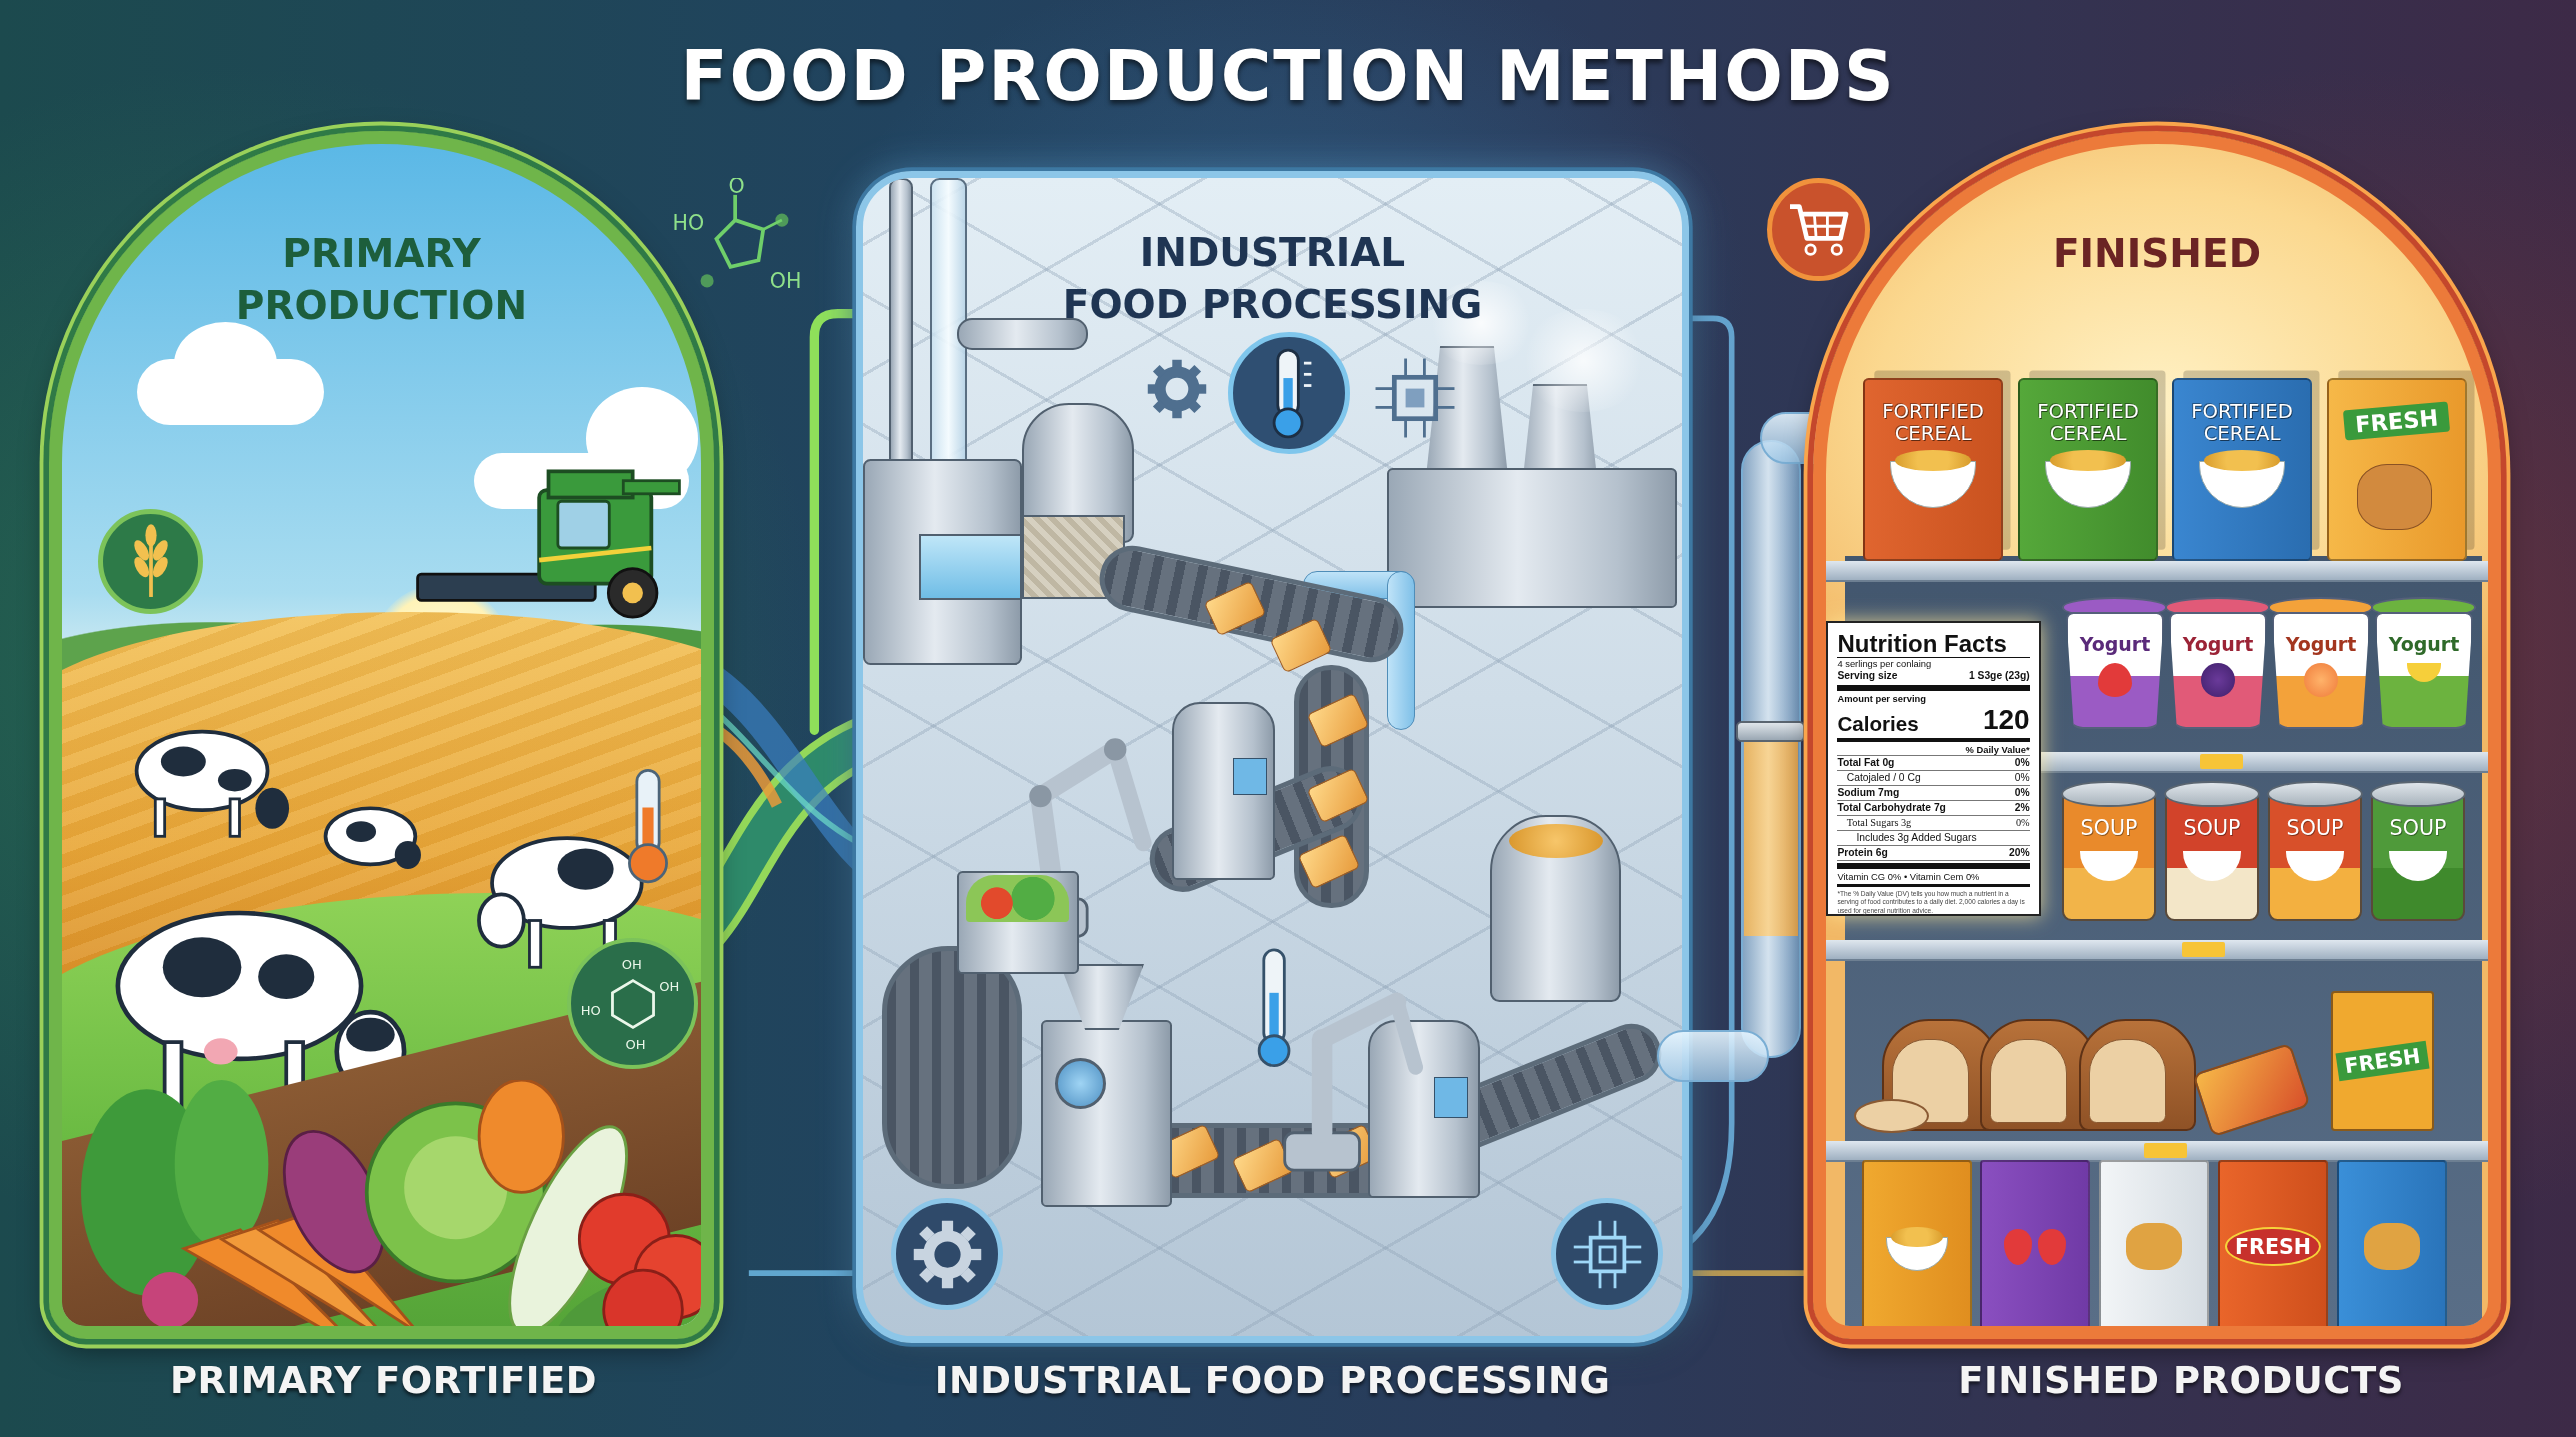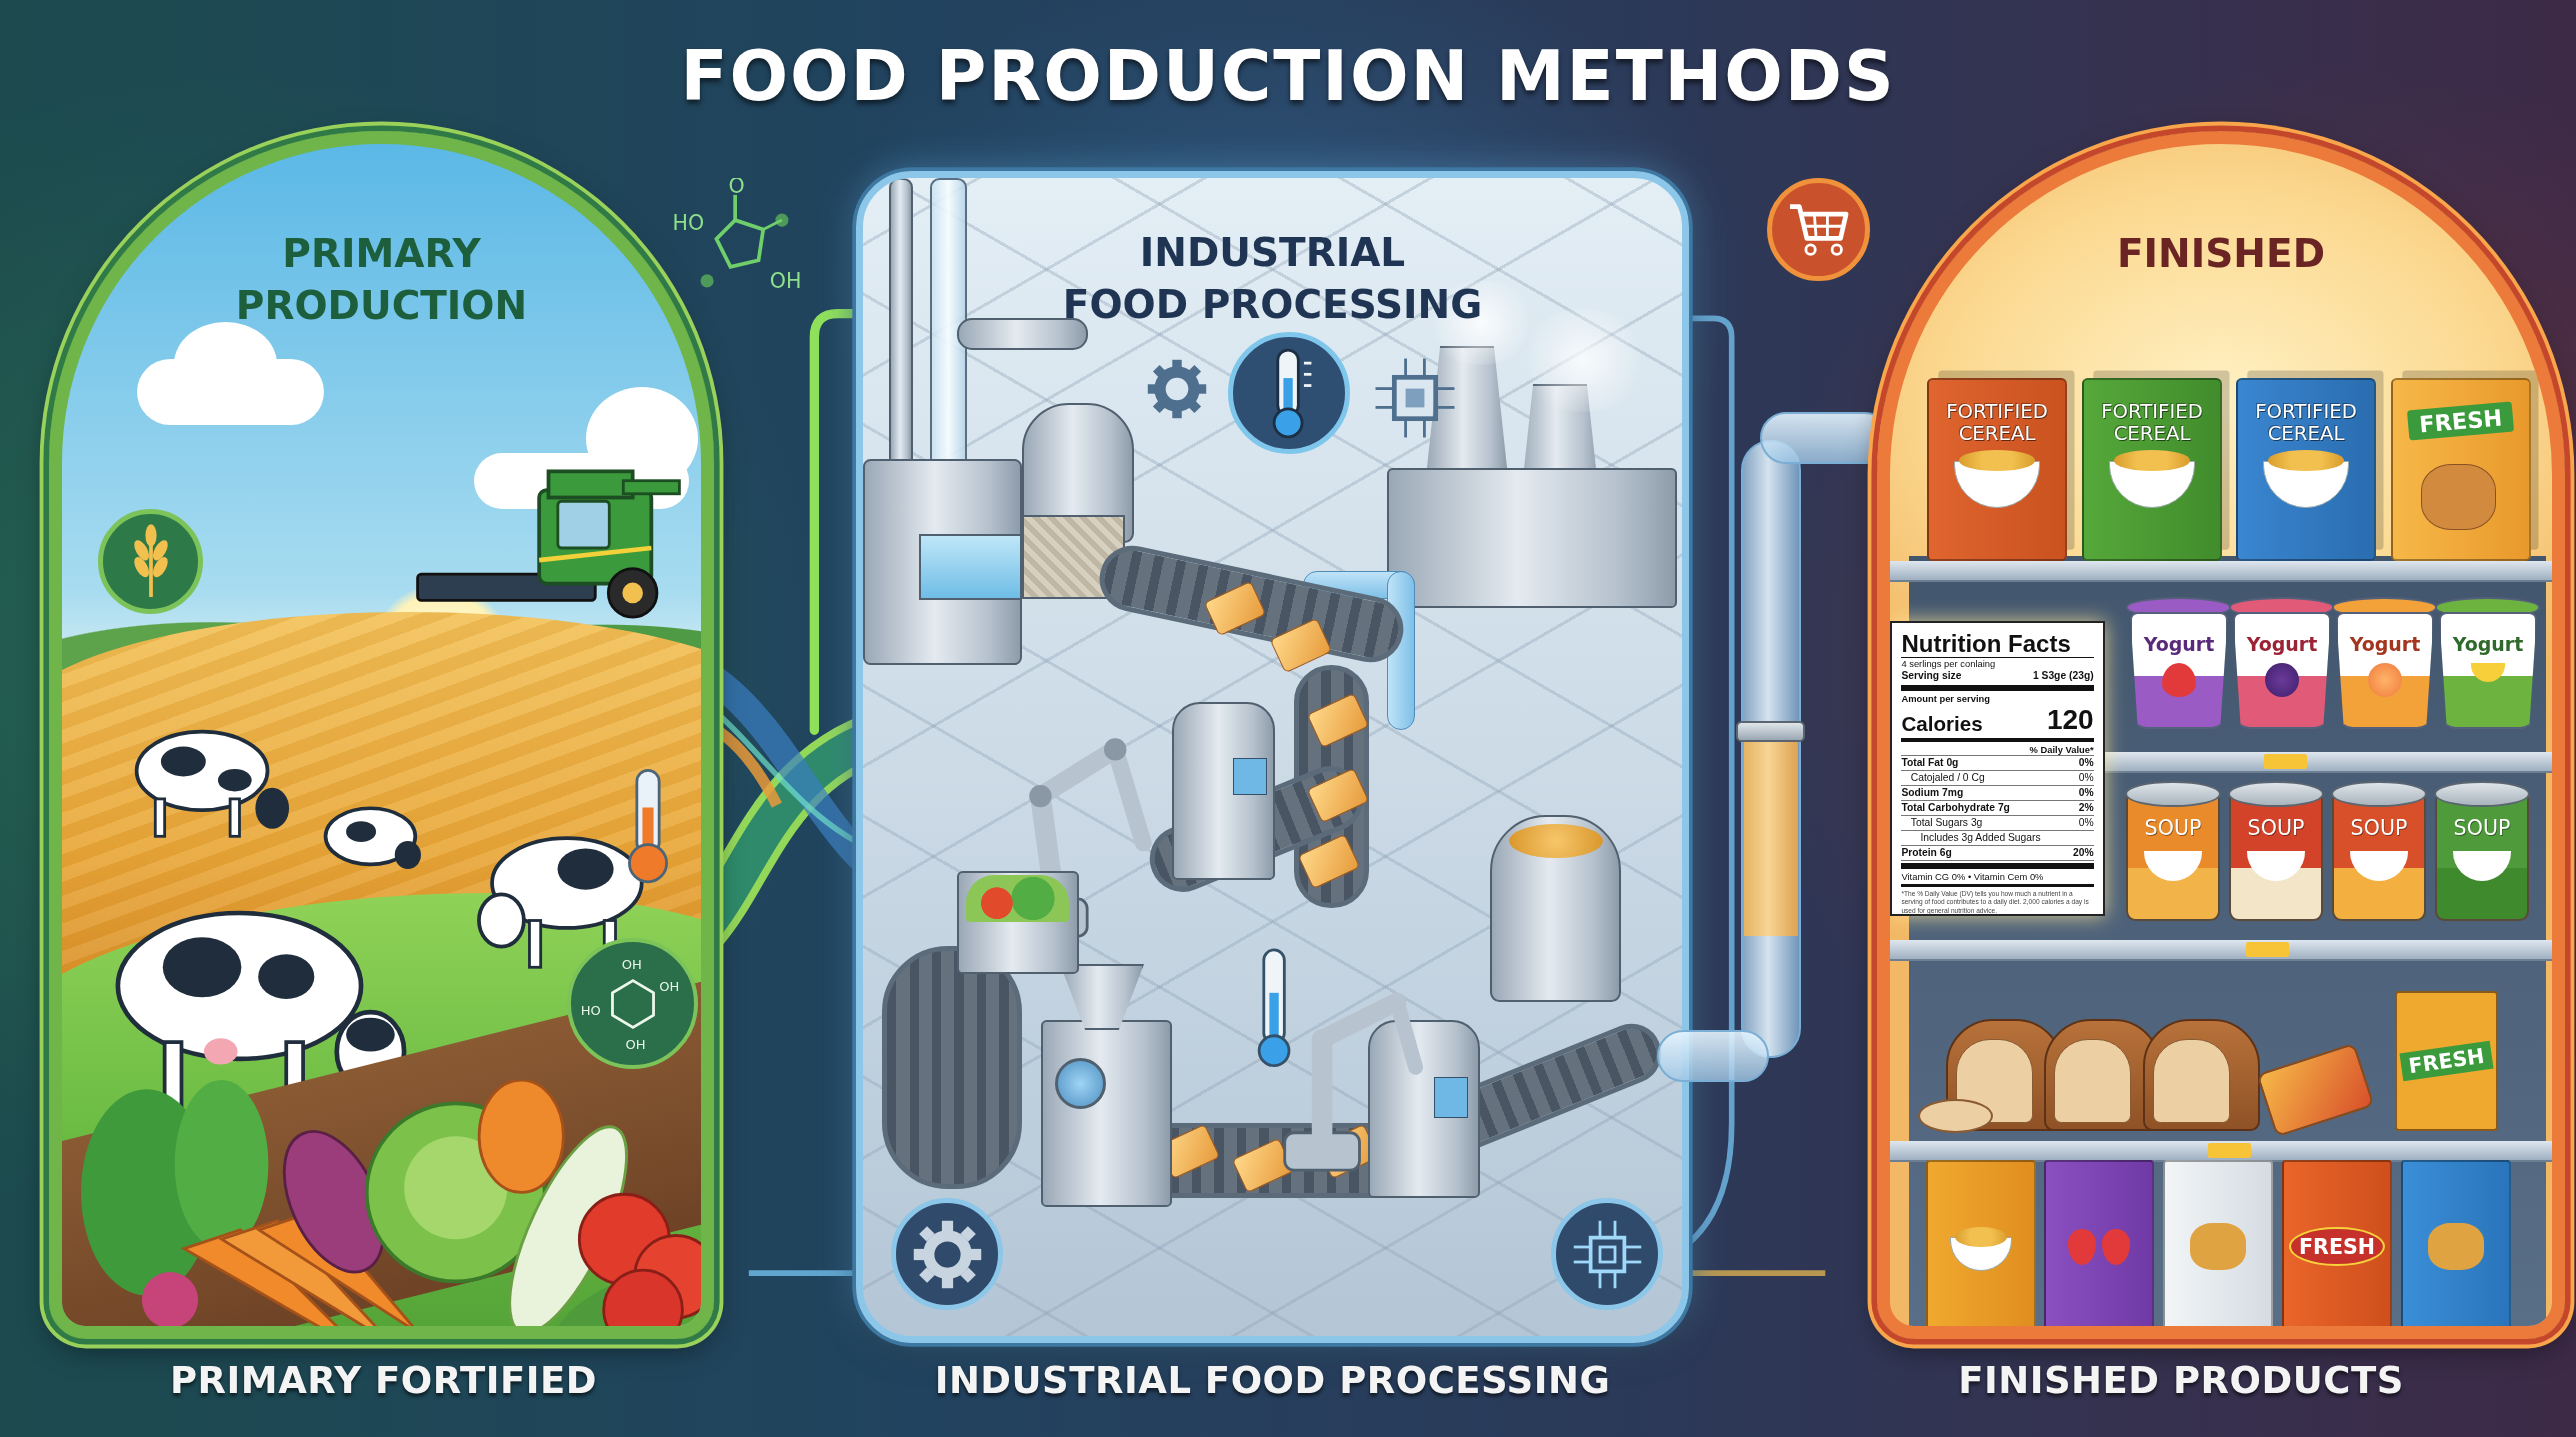--- a/index.html
+++ b/index.html
@@ -93,21 +93,21 @@
   .belt {
     position: absolute; border: 5.6px solid #5c6b79;
     background: repeating-linear-gradient(90deg, #4a5563 0 9.4px, #66717e 9.4px 22.5px);
     border-radius: 37px;
   }
   .parcel { position: absolute; width: 52px; height: 37px; border-radius: 5.6px;
     background: linear-gradient(135deg, #ffd98a, #e79b3c); border: 1.9px solid #a55d1c; transform: rotate(-25deg); }
 
   
   .panel-right {
-    position: absolute; left: 1877px; top: 131px; width: 688px; height: 1208px;
+    position: absolute; left: 1813px; top: 131px; width: 688px; height: 1208px;
     border-radius: 344px 344px 37px 37px;
     border: 13px solid #ec7a3a;
     box-shadow: 0 0 0 5.6px #c4472c, 0 0 0 9.4px #f9a54c, 0 9.4px 28px rgba(0,0,0,0.5);
     overflow: hidden;
     background: radial-gradient(ellipse 468px 356px at 50% 22%, #fff1c4 0%, #fbd88f 60%, #f2b866 100%);
     padding-left: 12px;
   }
   .panel-heading-right {
     position: absolute; left: 0; top: 84px; width: 100%; text-align: center;
     color: #6b2424; font-weight: bold; font-size: 39px; line-height: 52px;
@@ -560,21 +560,21 @@
         <span>0%</span>
       </div>
     <div class="nf-row bold">
         <span>Sodium 7mg</span>
         <span>0%</span>
       </div>
     <div class="nf-row bold">
         <span>Total Carbohydrate 7g</span>
         <span>2%</span>
       </div>
-    <div class="nf-row" style="padding-left:9.4px;">
+    <div class="nf-row" style="padding-left:9.4px;font-family:Liberation Serif, serif;">
         <span>Total Sugars 3g</span>
         <span>0%</span>
       </div>
     <div class="nf-row" style="padding-left:19px;">
         <span>Includes 3g Added Sugars</span>
         <span></span>
       </div>
     <div class="nf-row bold">
         <span>Protein 6g</span>
         <span>20%</span>

